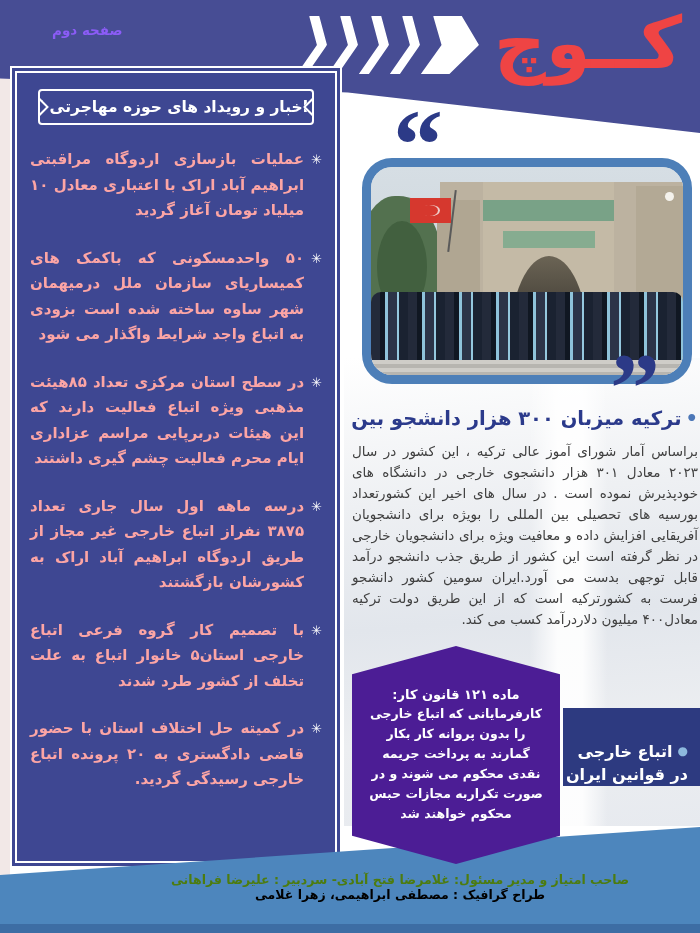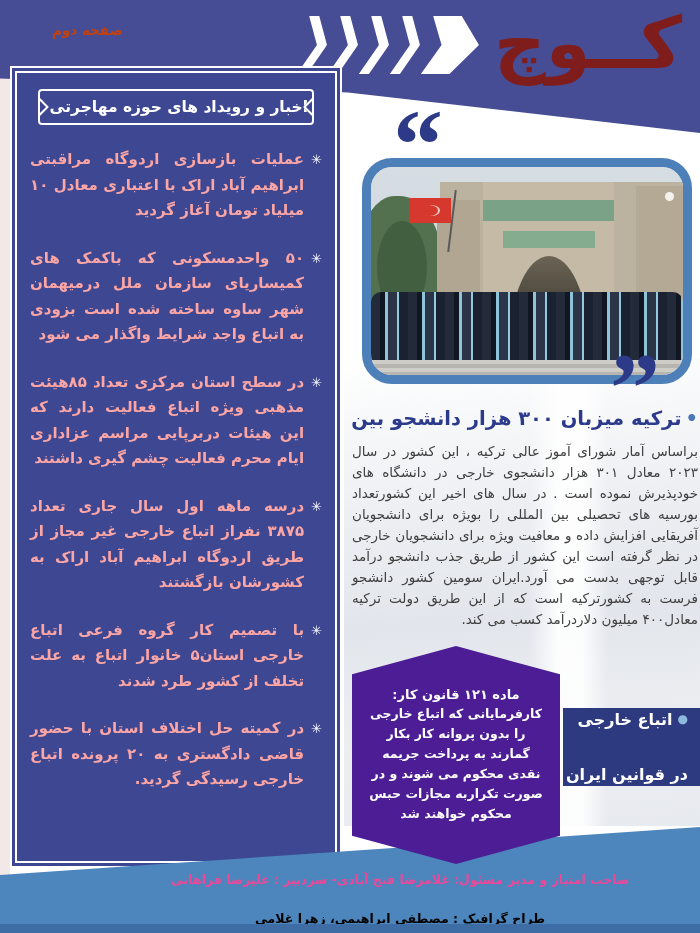--- a/index.html
+++ b/index.html
@@ -2,22 +2,22 @@
 <html lang="fa"><head>
 <meta charset="utf-8">
 <style>
   * { margin:0; padding:0; box-sizing:border-box; }
   body { font-family:"DejaVu Sans", sans-serif; background:#888; }
   .page { position:relative; width:700px; height:933px; margin:0 auto; background:#ffffff; overflow:hidden; }
 
   
   .banner { position:absolute; top:0; left:0; width:700px; height:140px; background:#474d94; z-index:1;
             clip-path:polygon(0 0,100% 0,100% 95%,49.7% 66%,0 56%); }
-  .page-label { position:absolute; top:22px; left:52px; color:#c2410c; font-size:13.5px; font-weight:bold; z-index:2; direction:rtl; }
-  .masthead-title { position:absolute; top:0px; right:18px; color:#7f1d1d; font-size:72px; font-weight:bold; z-index:2; direction:rtl; line-height:1.2; }
+  .page-label { position:absolute; top:22px; left:52px; color:#8b5cf6; font-size:13.5px; font-weight:bold; z-index:2; direction:rtl; }
+  .masthead-title { position:absolute; top:0px; right:18px; color:#ef4444; font-size:72px; font-weight:bold; z-index:2; direction:rtl; line-height:1.2; }
   .chevrons { position:absolute; top:16px; left:303px; display:flex; gap:7px; align-items:center; z-index:2; transform:skewX(-12deg); }
   .chev { width:24px; height:58px; background:#fff; display:inline-block;
           clip-path:polygon(0 0,42% 0,100% 50%,42% 100%,0 100%,58% 50%); }
   .chev-arrow { width:52px; height:58px; background:#fff; display:inline-block;
           clip-path:polygon(0 0,55% 0,100% 50%,55% 100%,0 100%,28% 50%); }
 
   
   .left-margin-strip { position:absolute; left:0; top:64px; width:10px; height:869px; background:#f2e8e7; z-index:0; }
   .washed-bg { position:absolute; left:344px; top:358px; width:356px; height:468px; z-index:0;
     background:
@@ -73,30 +73,30 @@
 
   
   .law-hexagon { position:absolute; left:352px; top:646px; width:208px; height:218px; background:#4c1d95; z-index:3;
                  clip-path:polygon(50% 0,100% 13%,100% 87%,50% 100%,0 87%,0 13%);
                  display:flex; flex-direction:column; justify-content:center; padding:30px 13px; direction:rtl; }
   .law-title { color:#fff; font-weight:bold; font-size:13px; text-align:center; margin-bottom:2px; }
   .law-text  { color:#fff; font-weight:bold; font-size:12.5px; line-height:1.6; text-align:center; }
 
   
   .section-bar { position:absolute; left:563px; top:708px; width:137px; height:78px; background:#2d3a80; z-index:3;
-                 display:flex; flex-direction:column; justify-content:space-between; direction:rtl; padding:0 12px 0 4px; }
+                 display:flex; flex-direction:column; justify-content:flex-end; direction:rtl; padding:0 12px 0 4px; }
   .section-bar .line { color:#fff; font-weight:bold; font-size:16px; line-height:1.45; text-align:right; white-space:nowrap; }
   .section-bar .dot { color:#8db9dd; font-size:12px; margin-left:5px; vertical-align:2px; }
 
   
   .footer-band { position:absolute; left:0; top:818px; width:700px; height:115px; background:#4d86bd; z-index:2;
                  clip-path:polygon(0 49.6%,100% 7.8%,100% 100%,0 100%); }
   .footer-strip { position:absolute; left:0; top:924px; width:700px; height:9px; background:#3d6da4; z-index:4; }
   .footer-text { position:absolute; left:120px; top:872px; width:560px; text-align:center; z-index:4; direction:rtl; }
-  .footer-text .l1 { color:#ec4899; font-size:12.5px; font-weight:bold; margin-bottom:24px; }
+  .footer-text .l1 { color:#4d7c0f; font-size:12.5px; font-weight:bold; margin-bottom:0; }
   .footer-text .l2 { color:#000000; font-size:12.5px; font-weight:bold; }
 </style>
 </head>
 <body>
 
 <div class="page">
 
   <div class="banner"></div>
   <div class="page-label">صفحه دوم</div>
   <div class="chevrons">

